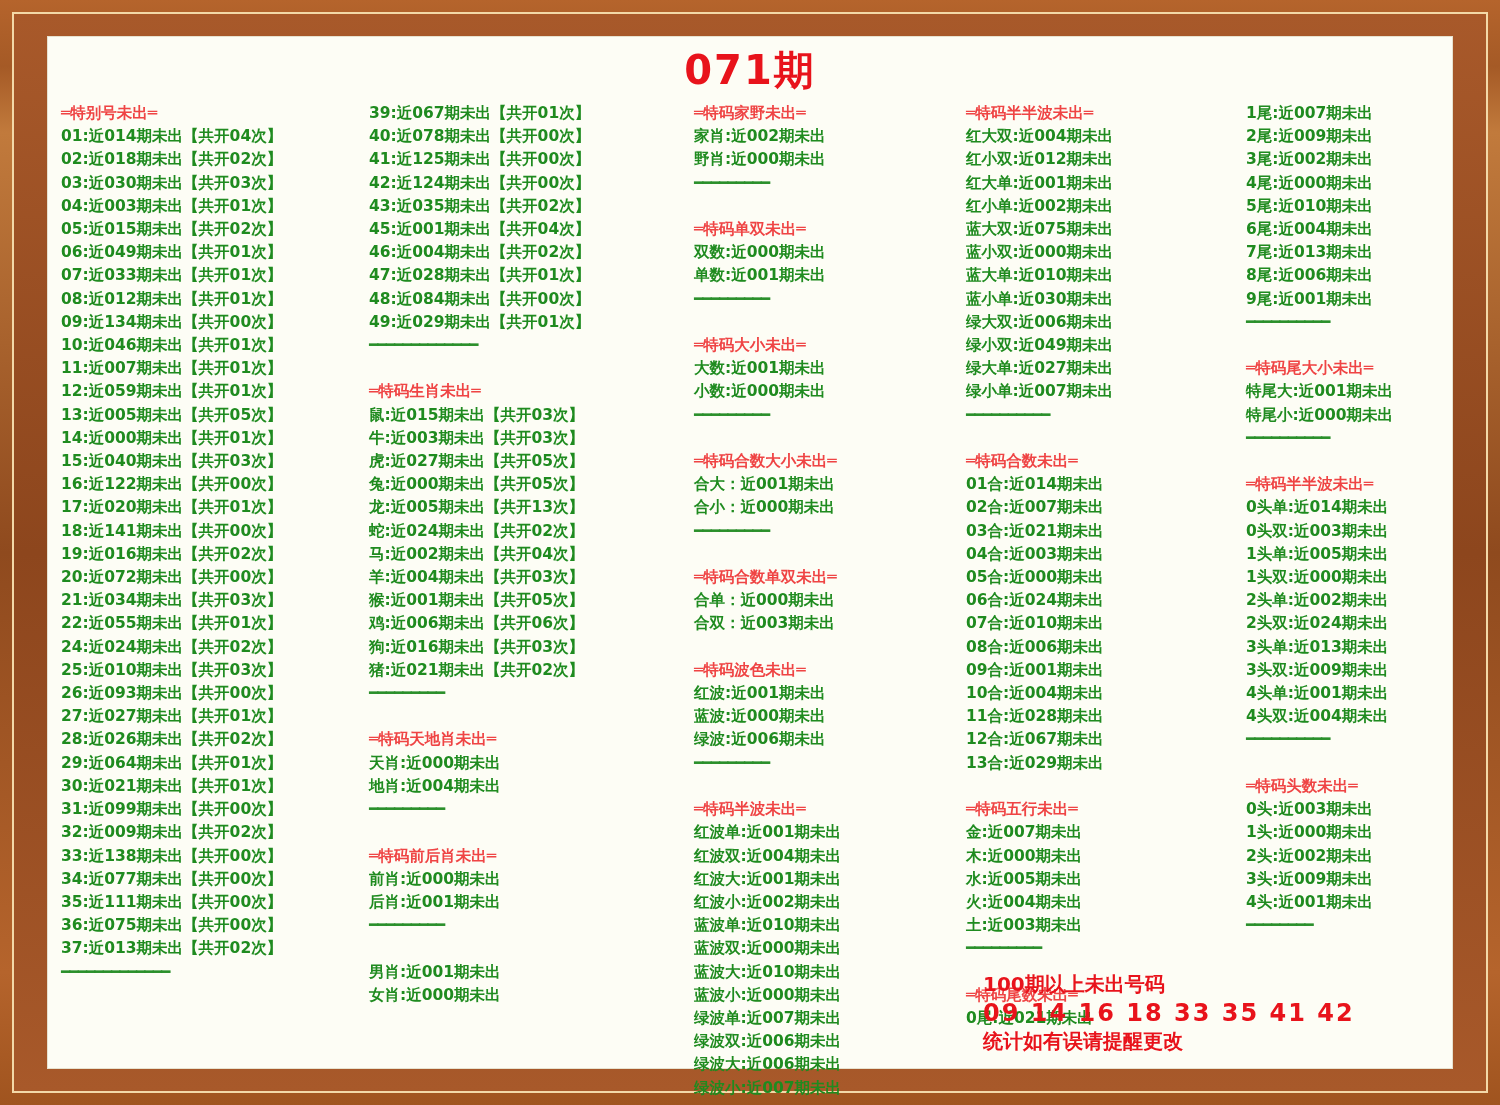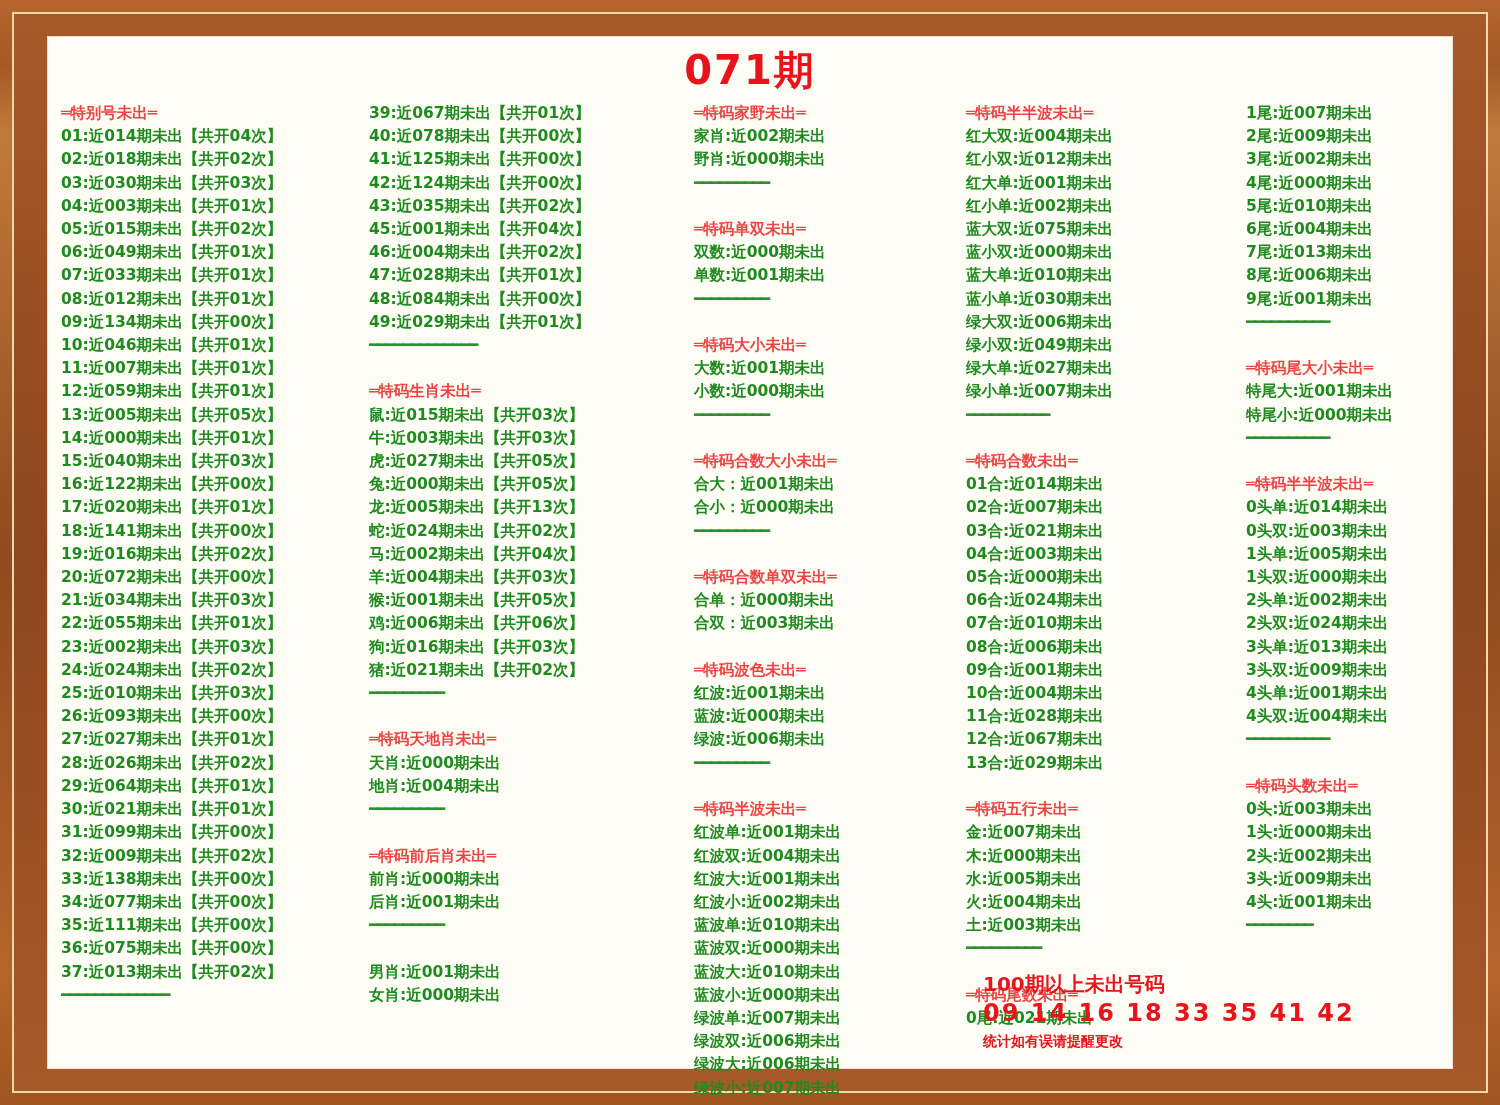--- a/index.html
+++ b/index.html
@@ -72,21 +72,21 @@
     position:absolute;
     right:30px;
     bottom:14px;
     width:440px;
     text-align:left;
     color:#e8131b;
     font-weight:bold;
   }
   .footer .f1{font-size:20px;line-height:28px;}
   .footer .f2{font-size:24px;line-height:30px;letter-spacing:2px;}
-  .footer .f3{font-size:14px;line-height:27px;}
+  .footer .f3{font-size:20px;line-height:27px;}
 </style>
 </head>
 <body>
 
 <div class="frame">
   <div class="frame-inner">
     <div class="sheet">
 
       <div class="title">071期</div>
 
@@ -108,21 +108,20 @@
             <div class="line">13:近005期未出【共开05次】</div>
             <div class="line">14:近000期未出【共开01次】</div>
             <div class="line">15:近040期未出【共开03次】</div>
             <div class="line">16:近122期未出【共开00次】</div>
             <div class="line">17:近020期未出【共开01次】</div>
             <div class="line">18:近141期未出【共开00次】</div>
             <div class="line">19:近016期未出【共开02次】</div>
             <div class="line">20:近072期未出【共开00次】</div>
             <div class="line">21:近034期未出【共开03次】</div>
             <div class="line">22:近055期未出【共开01次】</div>
-            <div class="line">23:近002期未出【共开03次】</div>
             <div class="line">24:近024期未出【共开02次】</div>
             <div class="line">25:近010期未出【共开03次】</div>
             <div class="line">26:近093期未出【共开00次】</div>
             <div class="line">27:近027期未出【共开01次】</div>
             <div class="line">28:近026期未出【共开02次】</div>
             <div class="line">29:近064期未出【共开01次】</div>
             <div class="line">30:近021期未出【共开01次】</div>
             <div class="line">31:近099期未出【共开00次】</div>
             <div class="line">32:近009期未出【共开02次】</div>
             <div class="line">33:近138期未出【共开00次】</div>

